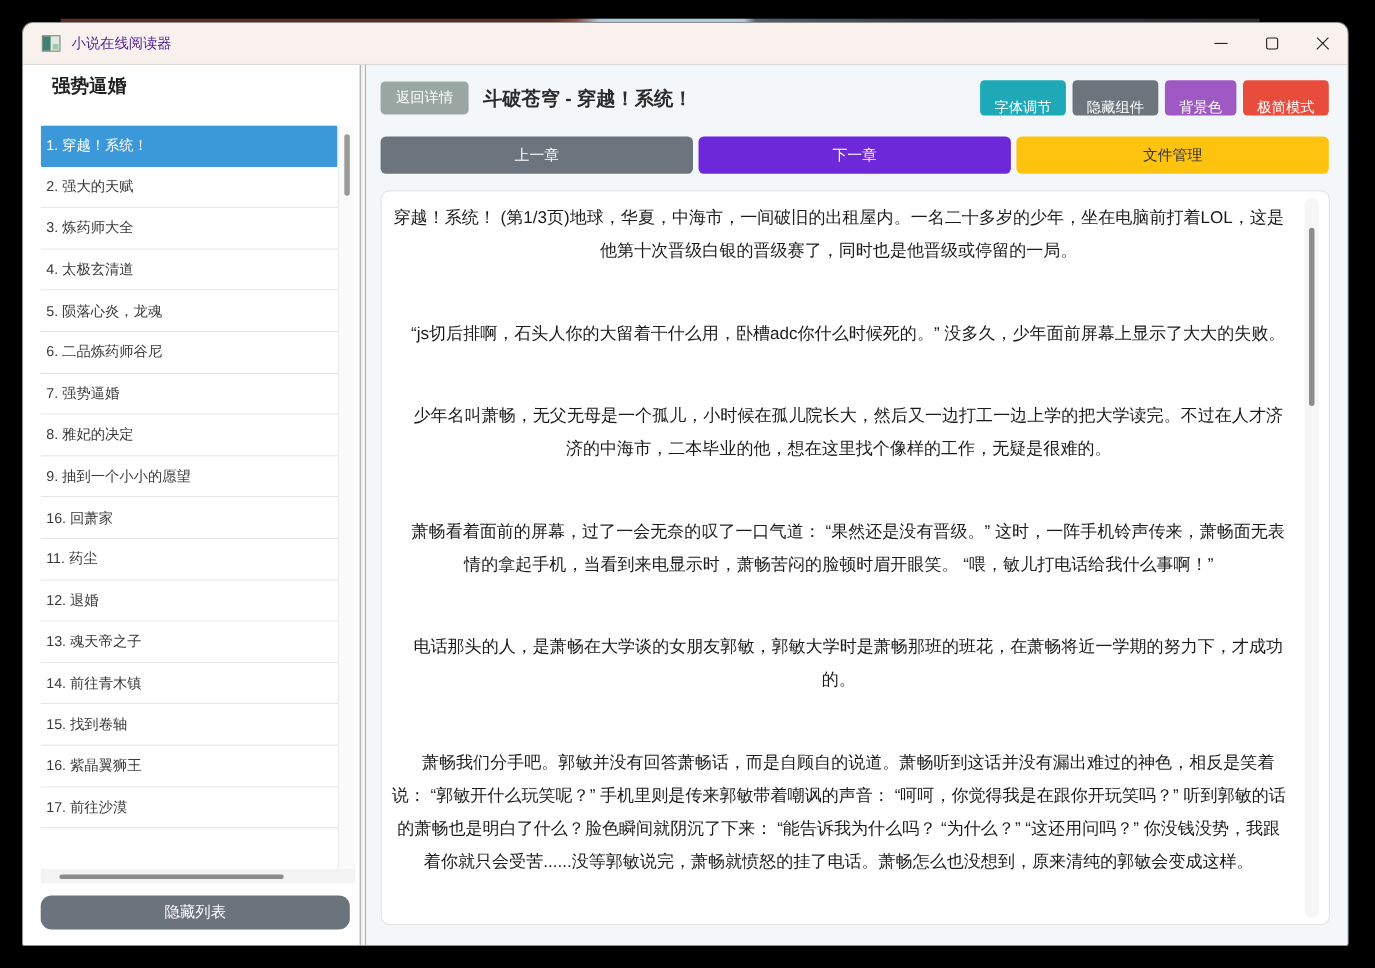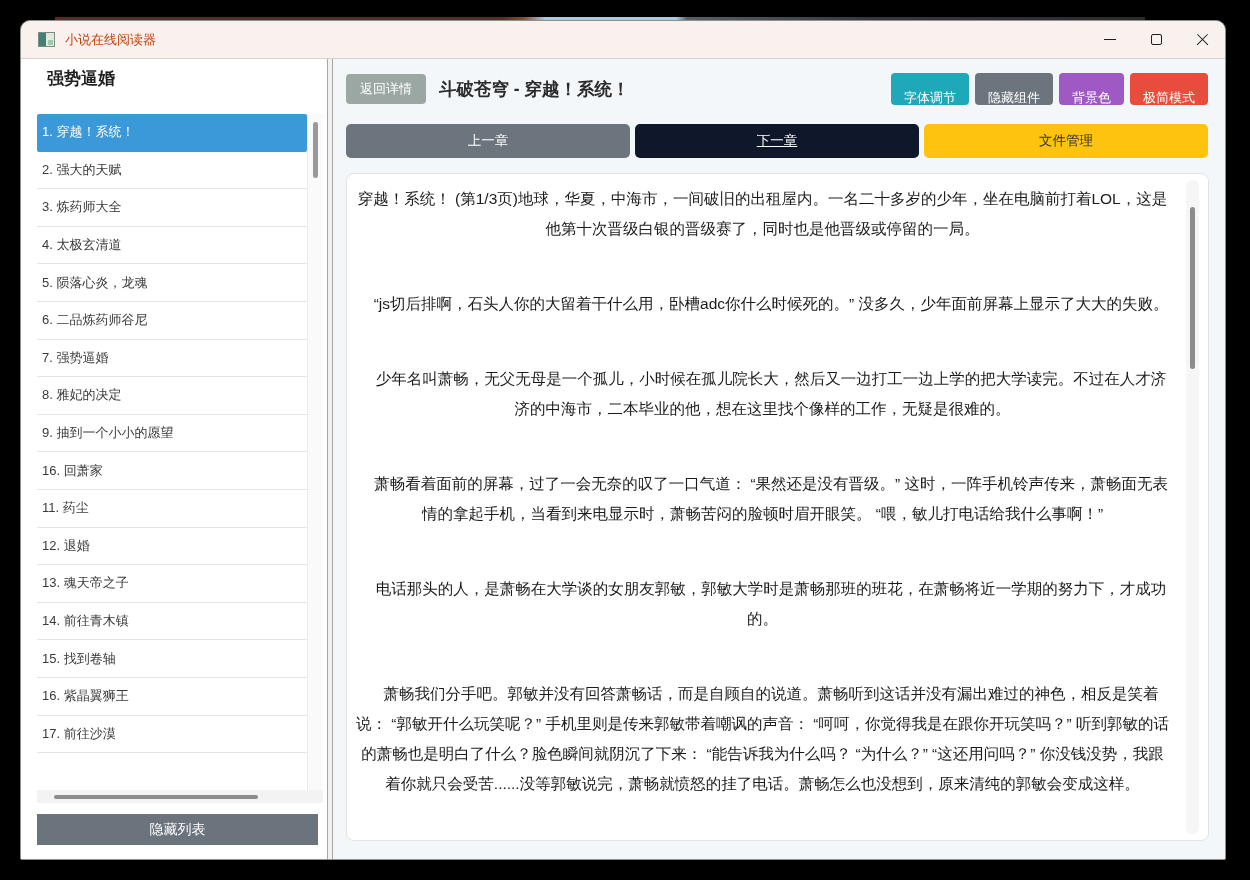--- a/index.html
+++ b/index.html
@@ -11,21 +11,21 @@
     background:linear-gradient(to right,#5e2a21 0%,#5e2a21 41%,#8c4a3a 43%,#adc9de 45%,#adc9de 57%,#55606a 58%,#33373b 75%,#2b2b2d 100%);}
 
   
   #win{position:absolute;left:20px;top:20px;width:1206px;height:840px;background:#fff;
     border:1px solid #8f8f8f;border-radius:10px 10px 2px 2px;overflow:hidden;}
   #titlebar{position:absolute;left:0;top:0;right:0;height:38px;background:#f9f1ee;
     border-bottom:1px solid #d9d1cd;display:flex;align-items:center;border-radius:9px 9px 0 0;}
   .app-icon{width:17px;height:15px;margin-left:17px;border:1px solid #7d8a7f;background:#dfe9df;position:relative;}
   .app-icon::before{content:"";position:absolute;left:0;top:0;bottom:0;width:7px;background:#3f8273;}
   .app-icon::after{content:"";position:absolute;right:1px;bottom:1px;width:5px;height:5px;background:#9fc9a8;}
-  .win-title{margin-left:10px;font-size:13px;color:#c2410c;}
+  .win-title{margin-left:10px;font-size:13px;color:#4c1d95;}
   .win-controls{margin-left:auto;display:flex;height:100%;}
   .wc-btn{width:46px;height:100%;display:flex;align-items:center;justify-content:center;cursor:default;}
   .glyph-min{width:12px;height:1.4px;background:#1f1f1f;}
   .glyph-max{width:11px;height:11px;border:1.4px solid #1f1f1f;border-radius:2px;}
   .glyph-close{position:relative;width:13px;height:13px;}
   .glyph-close::before,.glyph-close::after{content:"";position:absolute;left:-1px;top:6px;width:15px;height:1.4px;background:#1f1f1f;}
   .glyph-close::before{transform:rotate(45deg);}
   .glyph-close::after{transform:rotate(-45deg);}
 
   #body{position:absolute;left:0;top:38px;right:0;bottom:0;}
@@ -35,21 +35,21 @@
   .sb-heading{position:absolute;left:26px;top:8px;font-size:17px;font-weight:bold;color:#1f1f1f;}
   #chapter-list{position:absolute;left:16px;top:55px;width:286px;height:677px;}
   #chapter-items{position:absolute;left:0;top:0;width:270px;}
   .chapter-item{height:37.6px;border-bottom:1px solid #e4e4e4;display:flex;align-items:center;
     padding-left:5px;font-size:13px;color:#3a3a3a;background:#fff;cursor:default;}
   .chapter-item.selected{color:#fff;border-radius:2px;border-bottom-color:transparent;}
   .list-vtrack{position:absolute;left:270px;top:0;width:16px;height:677px;background:#fafafa;border-left:1px solid #ececec;}
   .list-vthumb{position:absolute;left:5px;top:8px;width:5px;height:56px;background:#9a9a9a;border-radius:3px;}
   .list-htrack{position:absolute;left:16px;top:731px;width:286px;height:13px;background:#f3f3f3;}
   .list-hthumb{position:absolute;left:17px;top:5px;width:204px;height:3.5px;background:#8c8c8c;border-radius:2px;}
-  #hide-list-btn{position:absolute;left:16px;top:755px;width:281px;height:31px;border:none;border-radius:0;
+  #hide-list-btn{position:absolute;left:16px;top:755px;width:281px;height:31px;border:none;border-radius:10px;
     color:#fff;font-size:14px;cursor:default;}
 
   
   #splitter{position:absolute;left:306px;top:0;bottom:0;width:6px;background:#f2f2f2;
     border-left:1px solid #a6a6a6;border-right:1px solid #a6a6a6;}
 
   
   #main{position:absolute;left:312px;top:0;right:0;bottom:0;background:#f4f7fa;}
   #header-row{position:absolute;left:13px;top:15px;right:17px;height:30px;display:flex;align-items:center;}
   #back-btn{height:30px;padding:0 14px;border:none;border-radius:4px;color:#fff;font-size:13px;cursor:default;}
@@ -139,21 +139,21 @@
           <div id="header-actions">
               <button class="hbtn" style="background: rgb(30, 168, 184);">字体调节</button>
               <button class="hbtn" style="background: rgb(108, 117, 125);">隐藏组件</button>
               <button class="hbtn" style="background: rgb(158, 89, 196);">背景色</button>
               <button class="hbtn" style="background: rgb(232, 76, 61);">极简模式</button>
             </div>
         </div>
 
         <div id="nav-row">
           <button class="nav-btn" style="background-color: rgb(108, 117, 125); color: rgb(255, 255, 255);">上一章</button>
-          <button class="nav-btn" style="background-color: #0f172a; color: rgb(255, 255, 255); text-decoration: underline;">下一章</button>
+          <button class="nav-btn" style="background-color: #6d28d9; color: rgb(255, 255, 255);">下一章</button>
           <button class="nav-btn" style="background-color: rgb(253, 195, 15); color: rgb(51, 51, 51);">文件管理</button>
         </div>
 
         <div id="reader-card">
           <div id="reader-text">
               <div class="para">穿越！系统！ (第1/3页)地球，华夏，中海市，一间破旧的出租屋内。一名二十多岁的少年，坐在电脑前打着LOL，这是他第十次晋级白银的晋级赛了，同时也是他晋级或停留的一局。</div>
               <div class="para">    “js切后排啊，石头人你的大留着干什么用，卧槽adc你什么时候死的。” 没多久，少年面前屏幕上显示了大大的失败。</div>
               <div class="para">    少年名叫萧畅，无父无母是一个孤儿，小时候在孤儿院长大，然后又一边打工一边上学的把大学读完。不过在人才济济的中海市，二本毕业的他，想在这里找个像样的工作，无疑是很难的。</div>
               <div class="para">    萧畅看着面前的屏幕，过了一会无奈的叹了一口气道： “果然还是没有晋级。” 这时，一阵手机铃声传来，萧畅面无表情的拿起手机，当看到来电显示时，萧畅苦闷的脸顿时眉开眼笑。 “喂，敏儿打电话给我什么事啊！”</div>
               <div class="para">    电话那头的人，是萧畅在大学谈的女朋友郭敏，郭敏大学时是萧畅那班的班花，在萧畅将近一学期的努力下，才成功的。</div>

